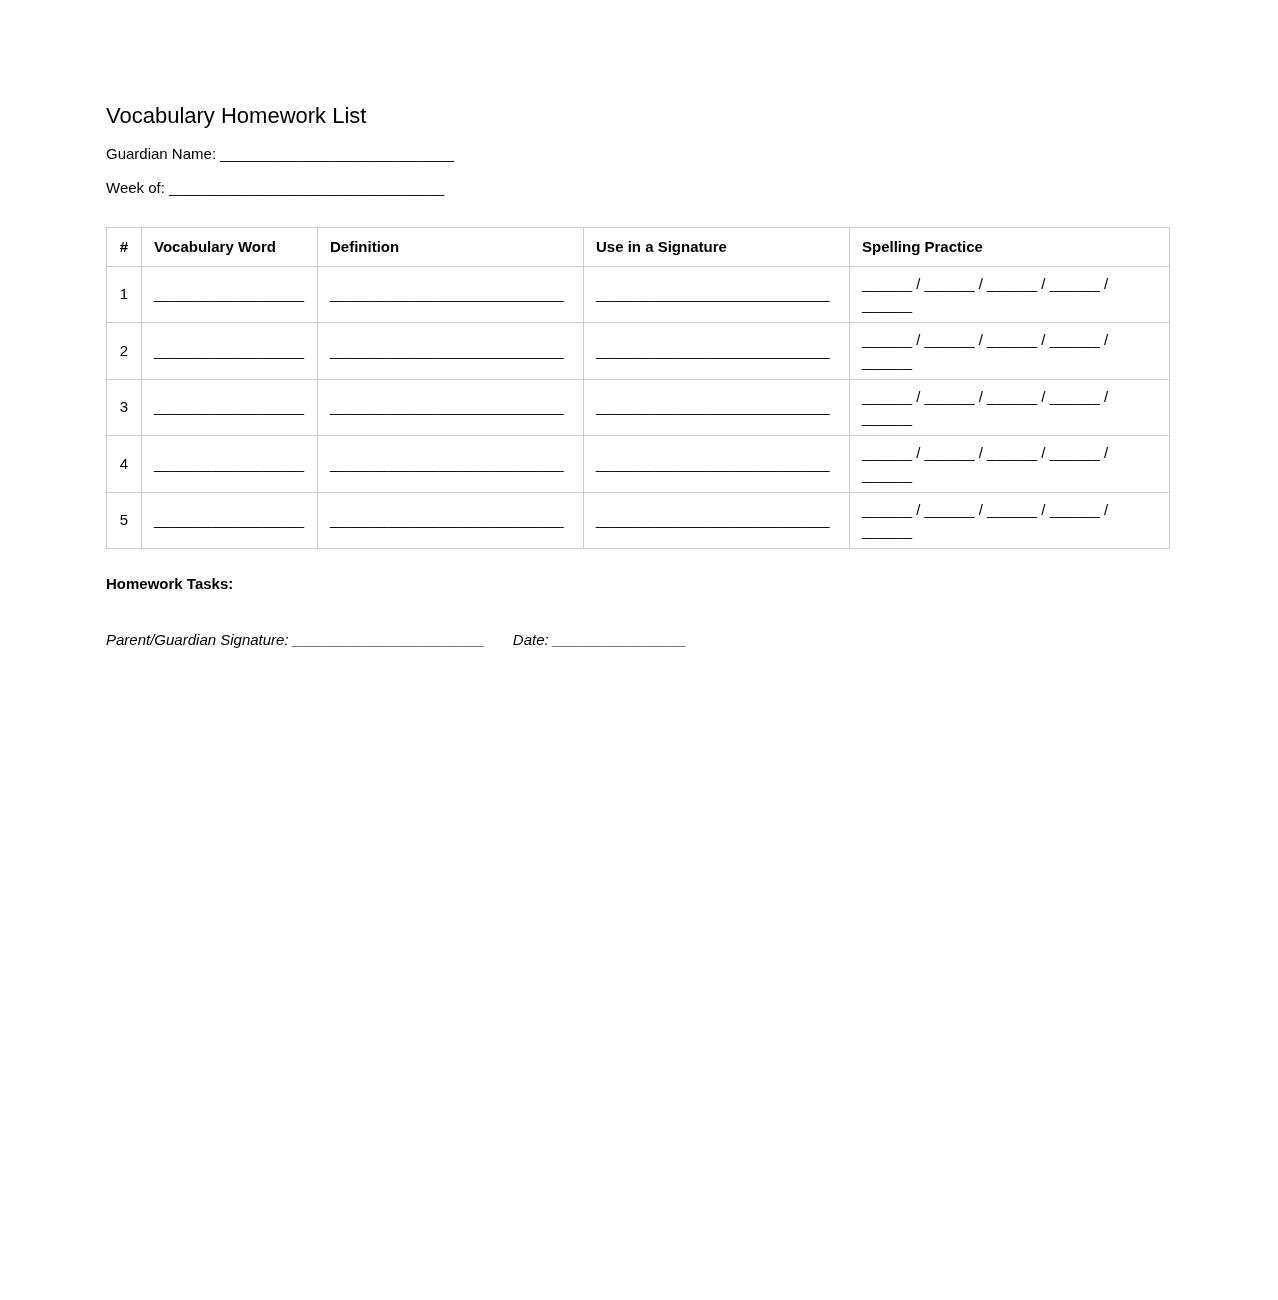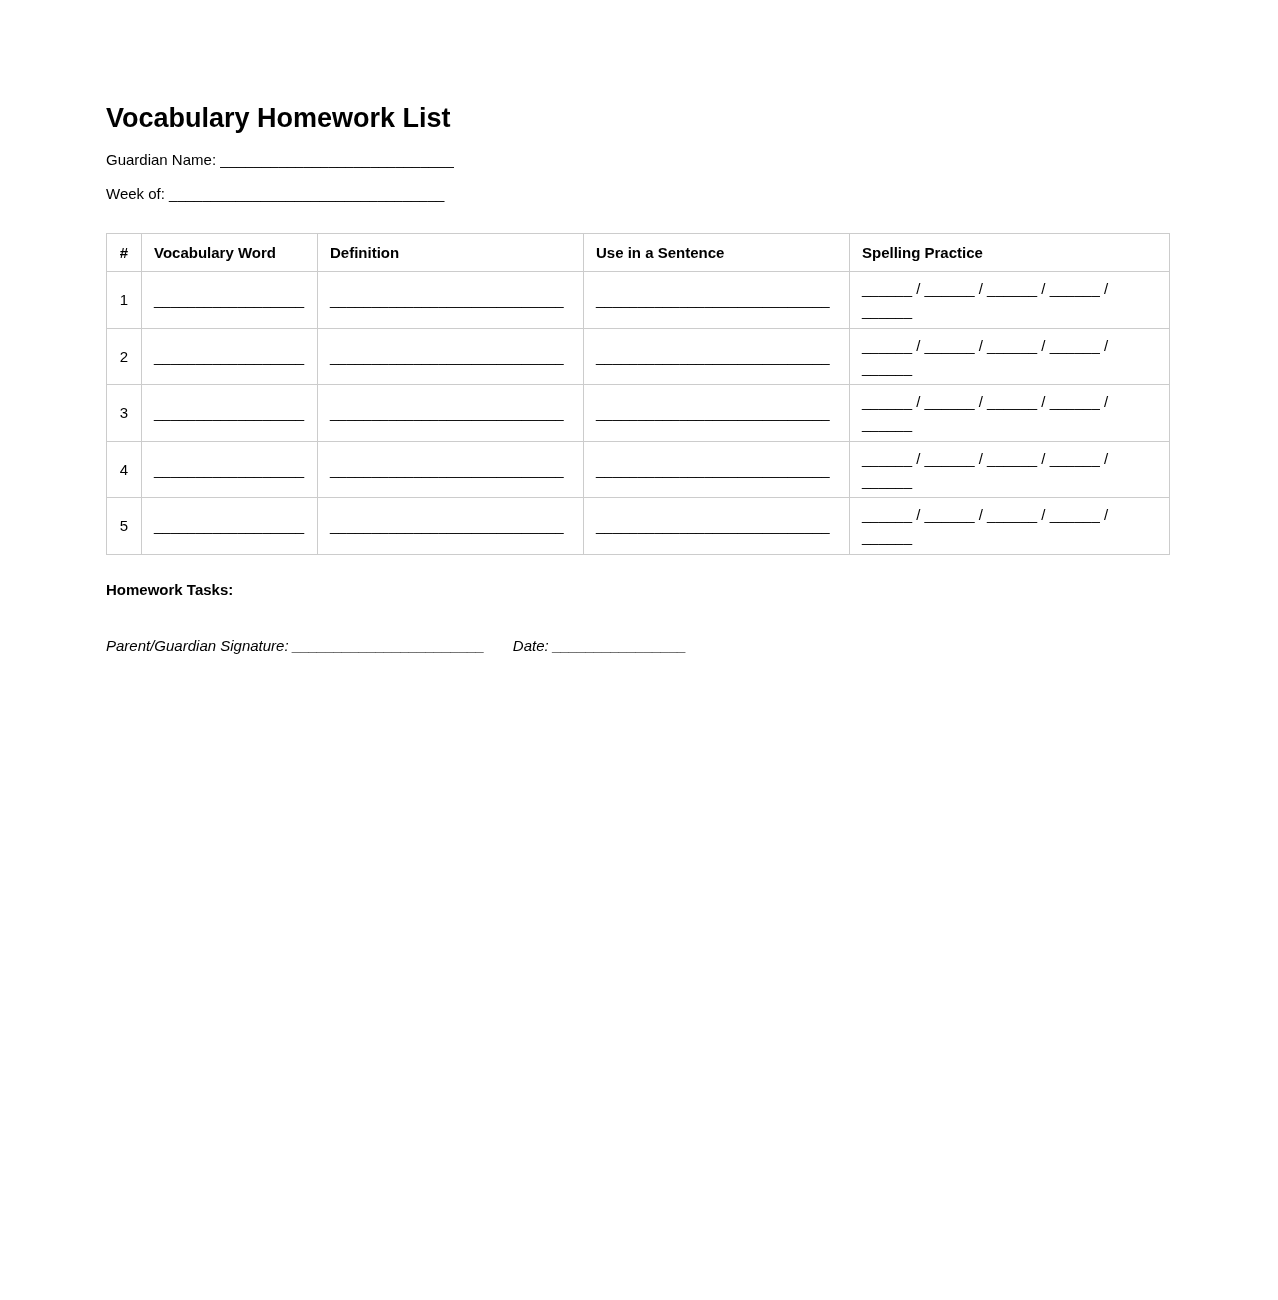--- a/index.html
+++ b/index.html
@@ -8,23 +8,23 @@
     height: 1300px;
     background: #ffffff;
     color: #000000;
     font-family: "Liberation Sans", "DejaVu Sans", sans-serif;
     font-size: 15px;
     line-height: 1.45;
   }
   .page { padding: 103px 110px 0 106px; }
 
   h1.doc-title {
-    font-size: 27px;
+    font-size: 22px;
     line-height: 1.15;
-    font-weight: bold;
+    font-weight: normal;
     margin: 0 0 15px 0;
   }
 
   p.field-line { margin: 0; }
   p.field-student { margin-top: 15px; }
   p.field-week { margin-top: 12px; }
   .blank { white-space: nowrap; text-align: right; }
 
   table.vocab-table {
     border-collapse: collapse;
@@ -91,21 +91,21 @@
       <col style="width:176px">
       <col style="width:266px">
       <col style="width:266px">
       <col style="width:320px">
     </colgroup>
     <thead>
       <tr>
         <th class="num-col">#</th>
         <th>Vocabulary Word</th>
         <th>Definition</th>
-        <th>Use in a Sentence</th>
+        <th>Use in a Signature</th>
         <th>Spelling Practice</th>
       </tr>
     </thead>
     <tbody>
       <tr>
         <td class="num-col">1</td>
         <td><span class="blank">__________________</span></td>
         <td><span class="blank">____________________________</span></td>
         <td><span class="blank">____________________________</span></td>
         <td class="spelling-cell">______ / ______ / ______ / ______ / ______</td>

